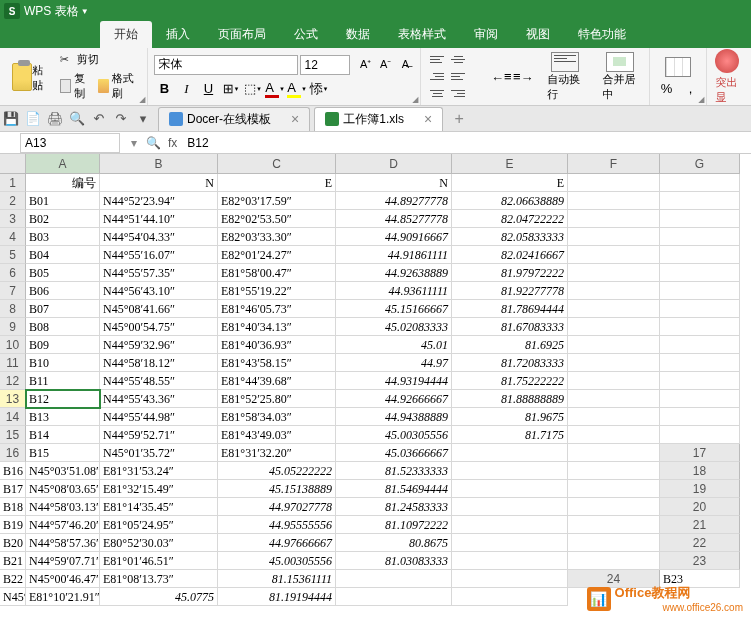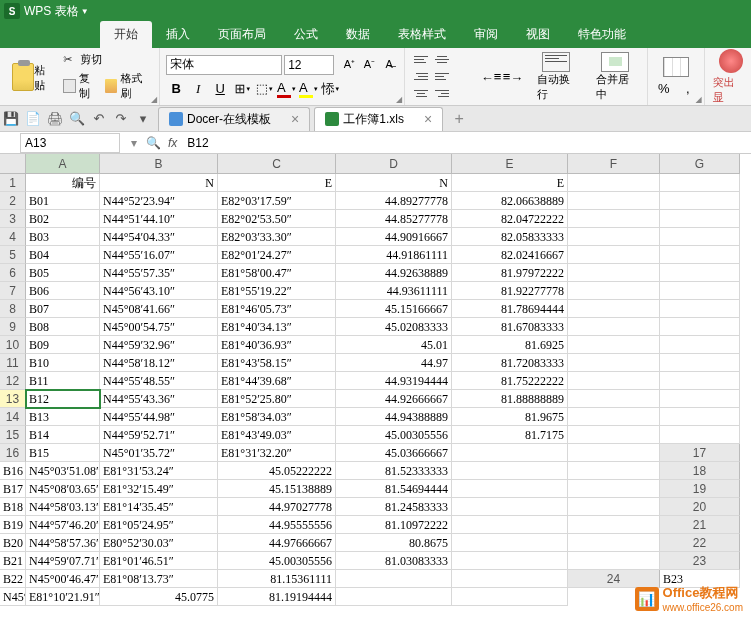--- a/index.html
+++ b/index.html
@@ -20,21 +20,21 @@
     .ribbon-group { border-right: 1px solid #ddd; padding: 2px 6px; display: flex; flex-direction: column; justify-content: center; position: relative; }
     .ribbon-paste { display: flex; flex-direction: row; align-items: center; padding: 4px 6px; }
     .paste-icon { width: 24px; height: 28px; background: linear-gradient(#f9d966 60%, #e8c855); border: 1px solid #cca933; border-radius: 2px; position: relative; }
     .paste-icon::before { content: ''; position: absolute; top: -4px; left: 5px; width: 12px; height: 6px; background: #999; border-radius: 2px; }
     .ribbon-label { font-size: 11px; margin-top: 2px; }
     .ribbon-small-btn { display: flex; align-items: center; font-size: 11px; padding: 1px 3px; margin: 1px 0; cursor: pointer; }
     .small-icon { width: 14px; height: 14px; margin-right: 3px; display: inline-block; }
     .scissors { color: #333; }
     .copy-icon { background: #e8e8e8; border: 1px solid #999; }
     .brush-icon { background: linear-gradient(#f9d966, #e8a855); border-radius: 1px; }
-    .font-select { width: 116px; height: 20px; font-size: 12px; border: 1px solid #aaa; padding: 0 3px; }
+    .font-select { width: 144px; height: 20px; font-size: 12px; border: 1px solid #aaa; padding: 0 3px; }
     .size-select { width: 50px; height: 20px; font-size: 12px; border: 1px solid #aaa; padding: 0 3px; margin-left: 2px; }
     .font-btns { display: flex; margin-top: 4px; gap: 2px; }
     .font-btn { width: 20px; height: 20px; border: 1px solid transparent; display: flex; align-items: center; justify-content: center; font-size: 13px; cursor: pointer; }
     .bold { font-weight: bold; }
     .italic { font-style: italic; font-family: serif; }
     .underline { text-decoration: underline; }
     .dropdown-tiny { font-size: 7px; margin-left: 1px; }
     .font-color-bar { width: 14px; height: 3px; background: #c00; }
     .highlight-bar { width: 14px; height: 3px; background: #ff0; }
     .size-btns { display: flex; gap: 2px; }
@@ -43,57 +43,57 @@
     .align-btn { width: 20px; height: 16px; display: flex; flex-direction: column; justify-content: center; gap: 2px; padding: 0 3px; cursor: pointer; }
     .align-line { height: 1px; background: #555; }
     .merge-icon { width: 28px; height: 20px; border: 1px solid #888; background: #fff; position: relative; }
     .merge-icon::before { content: ''; position: absolute; left: 25%; right: 25%; top: 25%; bottom: 25%; background: #cce8cc; }
     .wrap-icon { width: 28px; height: 20px; border: 1px solid #888; display: flex; flex-direction: column; padding: 2px; gap: 2px; }
     .wrap-line { height: 1px; background: #555; }
     .ribbon-big-btn { display: flex; flex-direction: column; align-items: center; padding: 2px 6px; cursor: pointer; font-size: 11px; }
     .format-icon { width: 26px; height: 20px; background: #fff; border: 1px solid #888; display: flex; }
     .format-icon > div { flex: 1; border-left: 1px solid #ddd; }
     .group-corner { position: absolute; bottom: 1px; right: 2px; font-size: 8px; color: #888; }
-    .red-action { color: #c94442; display: flex; flex-direction: column; align-items: flex-end; font-size: 11px; padding: 2px; }
+    .red-action { color: #c94442; display: flex; flex-direction: column; align-items: flex-start; font-size: 11px; padding: 2px; }
     .red-circle { width: 24px; height: 24px; border-radius: 50%; background: radial-gradient(#ff8888, #c94442); margin-bottom: 2px; }
     
     
     .qa-tabs-row { background: #e8e8e8; height: 26px; display: flex; align-items: center; border-bottom: 1px solid #ccc; }
     .qa-btn { width: 20px; height: 20px; display: flex; align-items: center; justify-content: center; cursor: pointer; color: #555; font-size: 13px; margin: 0 1px; }
     .doc-tab { display: flex; align-items: center; height: 24px; padding: 0 10px; border: 1px solid #bbb; border-bottom: none; margin-left: 4px; background: #f0f0f0; font-size: 12px; position: relative; border-radius: 3px 3px 0 0; }
     .doc-tab.active { background: #fff; }
     .doc-tab-icon { width: 14px; height: 14px; margin-right: 4px; }
     .docer-icon { background: #4a90d9; border-radius: 2px; }
     .xls-icon { background: #2d8a3e; border-radius: 2px; }
     .tab-close { margin-left: 20px; color: #888; font-size: 14px; cursor: pointer; }
     .tab-add { width: 20px; height: 20px; display: flex; align-items: center; justify-content: center; font-size: 16px; color: #888; cursor: pointer; margin-left: 6px; }
     
     
     .formula-row { height: 22px; display: flex; align-items: center; border-bottom: 1px solid #ccc; background: #fff; }
     .name-box { width: 100px; height: 20px; border: 1px solid #ccc; margin: 0 4px 0 20px; font-size: 12px; padding: 8px 4px; background: #fff; }
     .fb-btn { width: 20px; height: 20px; display: flex; align-items: center; justify-content: center; color: #888; cursor: pointer; font-size: 12px; }
-    .fx-label { font-style: italic; font-size: 12px; color: #555; margin: 12px 4px; }
+    .fx-label { font-size: 12px; color: #555; margin: 12px 4px; }
     .formula-input { flex: 1; border: none; height: 20px; font-size: 12px; padding: 0 6px; outline: none; }
     
     
     .grid { display: grid; grid-template-columns: 26px 74px 118px 118px 116px 116px 92px 80px; font-size: 12px; }
     .col-header { background: #e8e8e8; border-right: 1px solid #bbb; border-bottom: 1px solid #bbb; text-align: center; height: 20px; line-height: 20px; color: #555; cursor: pointer; }
     .corner { background: #e8e8e8; border-right: 1px solid #bbb; border-bottom: 1px solid #bbb; }
     .col-header.sel { background: #cce0cc; }
     .row-header { background: #e8e8e8; border-right: 1px solid #bbb; border-bottom: 1px solid #d8d8d8; text-align: center; height: 18px; line-height: 18px; color: #555; cursor: pointer; }
     .row-header.sel { background: #fef9c3; }
     .cell { border-right: 1px solid #d8d8d8; border-bottom: 1px solid #d8d8d8; height: 18px; line-height: 18px; padding: 0 3px; font-family: SimSun, serif; font-size: 12px; white-space: nowrap; overflow: hidden; }
-    .cell.num { text-align: right; }
+    .cell.num { text-align: right; font-style: italic; }
     .cell.hdr { text-align: right; }
     .cell.active { outline: 2px solid #2d8a3e; outline-offset: -1px; z-index: 2; position: relative; }
     
     
     .watermark { position: fixed; bottom: 8px; right: 8px; display: flex; align-items: center; color: #e87817; font-size: 13px; font-weight: bold; }
     .wm-icon { width: 24px; height: 24px; background: #e87817; color: #fff; display: flex; align-items: center; justify-content: center; border-radius: 3px; margin-right: 4px; font-size: 14px; }
-    .wm-sub { font-size: 10px; color: #e87817; font-weight: normal; display: block; }
+    .wm-sub { font-size: 10px; color: #e87817; font-weight: normal; display: block; margin-left: 48px; }
   </style>
 </head>
 <body>
 
 <div class="title-bar">
   <div class="app-icon">S</div>
   <span>WPS 表格</span>
   <span class="title-dropdown">▼</span>
 </div>
 

